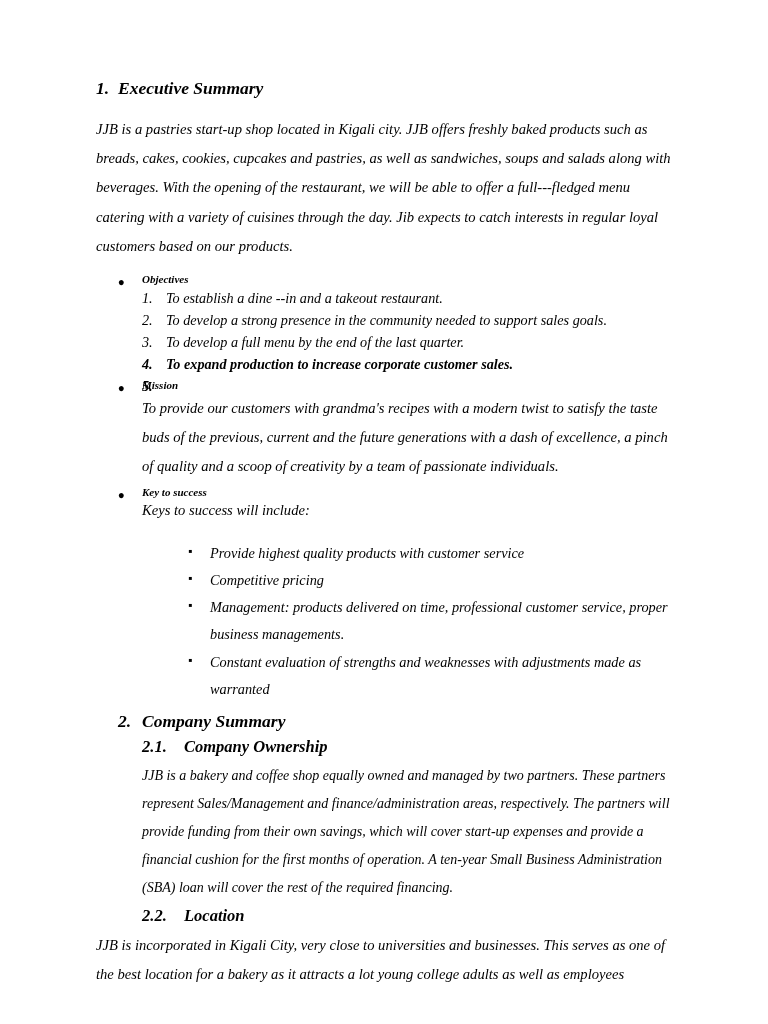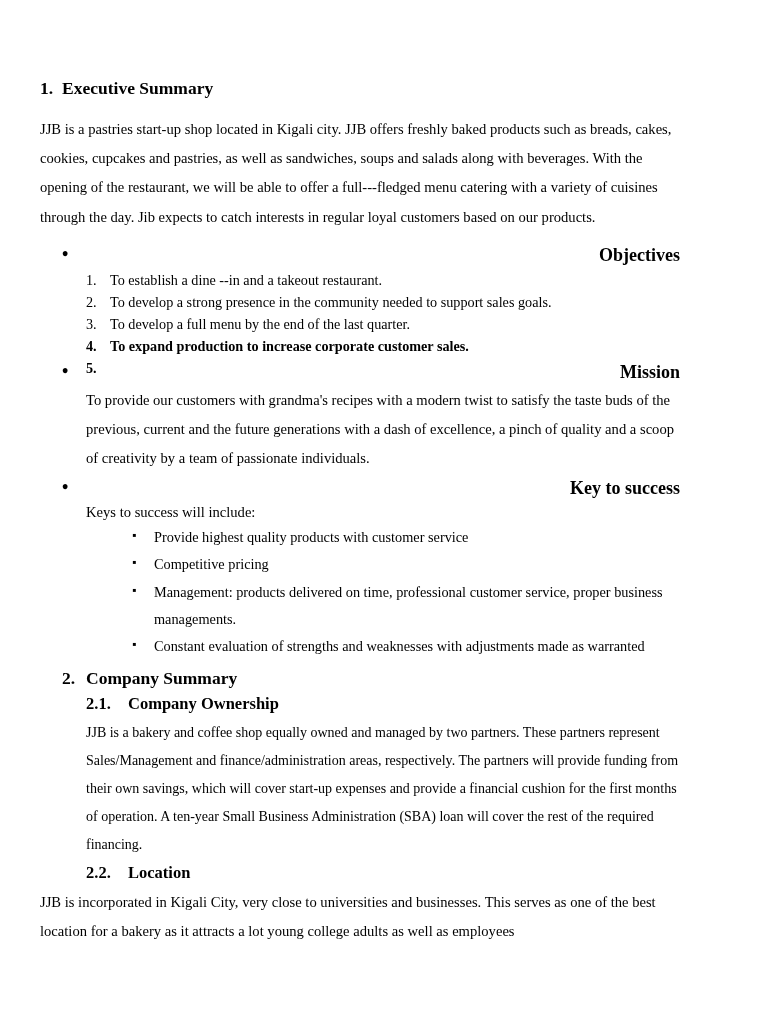--- a/index.html
+++ b/index.html
@@ -12,21 +12,22 @@
     height: 1024px;
     font-family: "Liberation Serif", serif;
     color: #000000;
     overflow: hidden;
   }
   .page {
     position: relative;
     width: 768px;
     height: 1024px;
     box-sizing: border-box;
-    padding: 78px 88px 0 40px;
+    padding: 78px 88px 0 96px;
+    font-style: italic;
   }
   .h1 {
     font-size: 17.5px;
     font-weight: bold;
     margin: 0 0 16px 0;
     line-height: 1.2;
   }
   .h1 .num {
     display: inline-block;
     min-width: 22px;
@@ -41,24 +42,23 @@
     list-style: none;
     margin: 10px 0 0 0;
     padding: 0;
   }
   ul.bullets > li {
     margin: 0 0 2px 0;
   }
   .bullet-head {
     position: relative;
     padding-left: 46px;
-    font-size: 18px;
-    font-weight: bold;
-    line-height: 1.5;
-    text-align: right;
+    font-size: 11px;
+    font-weight: bold;
+    line-height: 1.5;
   }
   .bullet-head::before {
     content: "\2022";
     position: absolute;
     left: 22px;
     top: -1px;
     font-size: 18px;
     line-height: 1.5;
   }
   .sub-list {
@@ -81,21 +81,21 @@
   .sub-list li.bold {
     font-weight: bold;
   }
   .sub-body {
     padding-left: 46px;
     font-size: 14.6px;
     line-height: 2.0;
   }
   .sub-body.tight {
     line-height: 1.5;
-    margin-bottom: 0;
+    margin-bottom: 18px;
   }
   .sq-list {
     list-style: none;
     margin: 0;
     padding: 0 0 0 92px;
   }
   .sq-list li {
     position: relative;
     padding-left: 22px;
     font-size: 14.3px;

